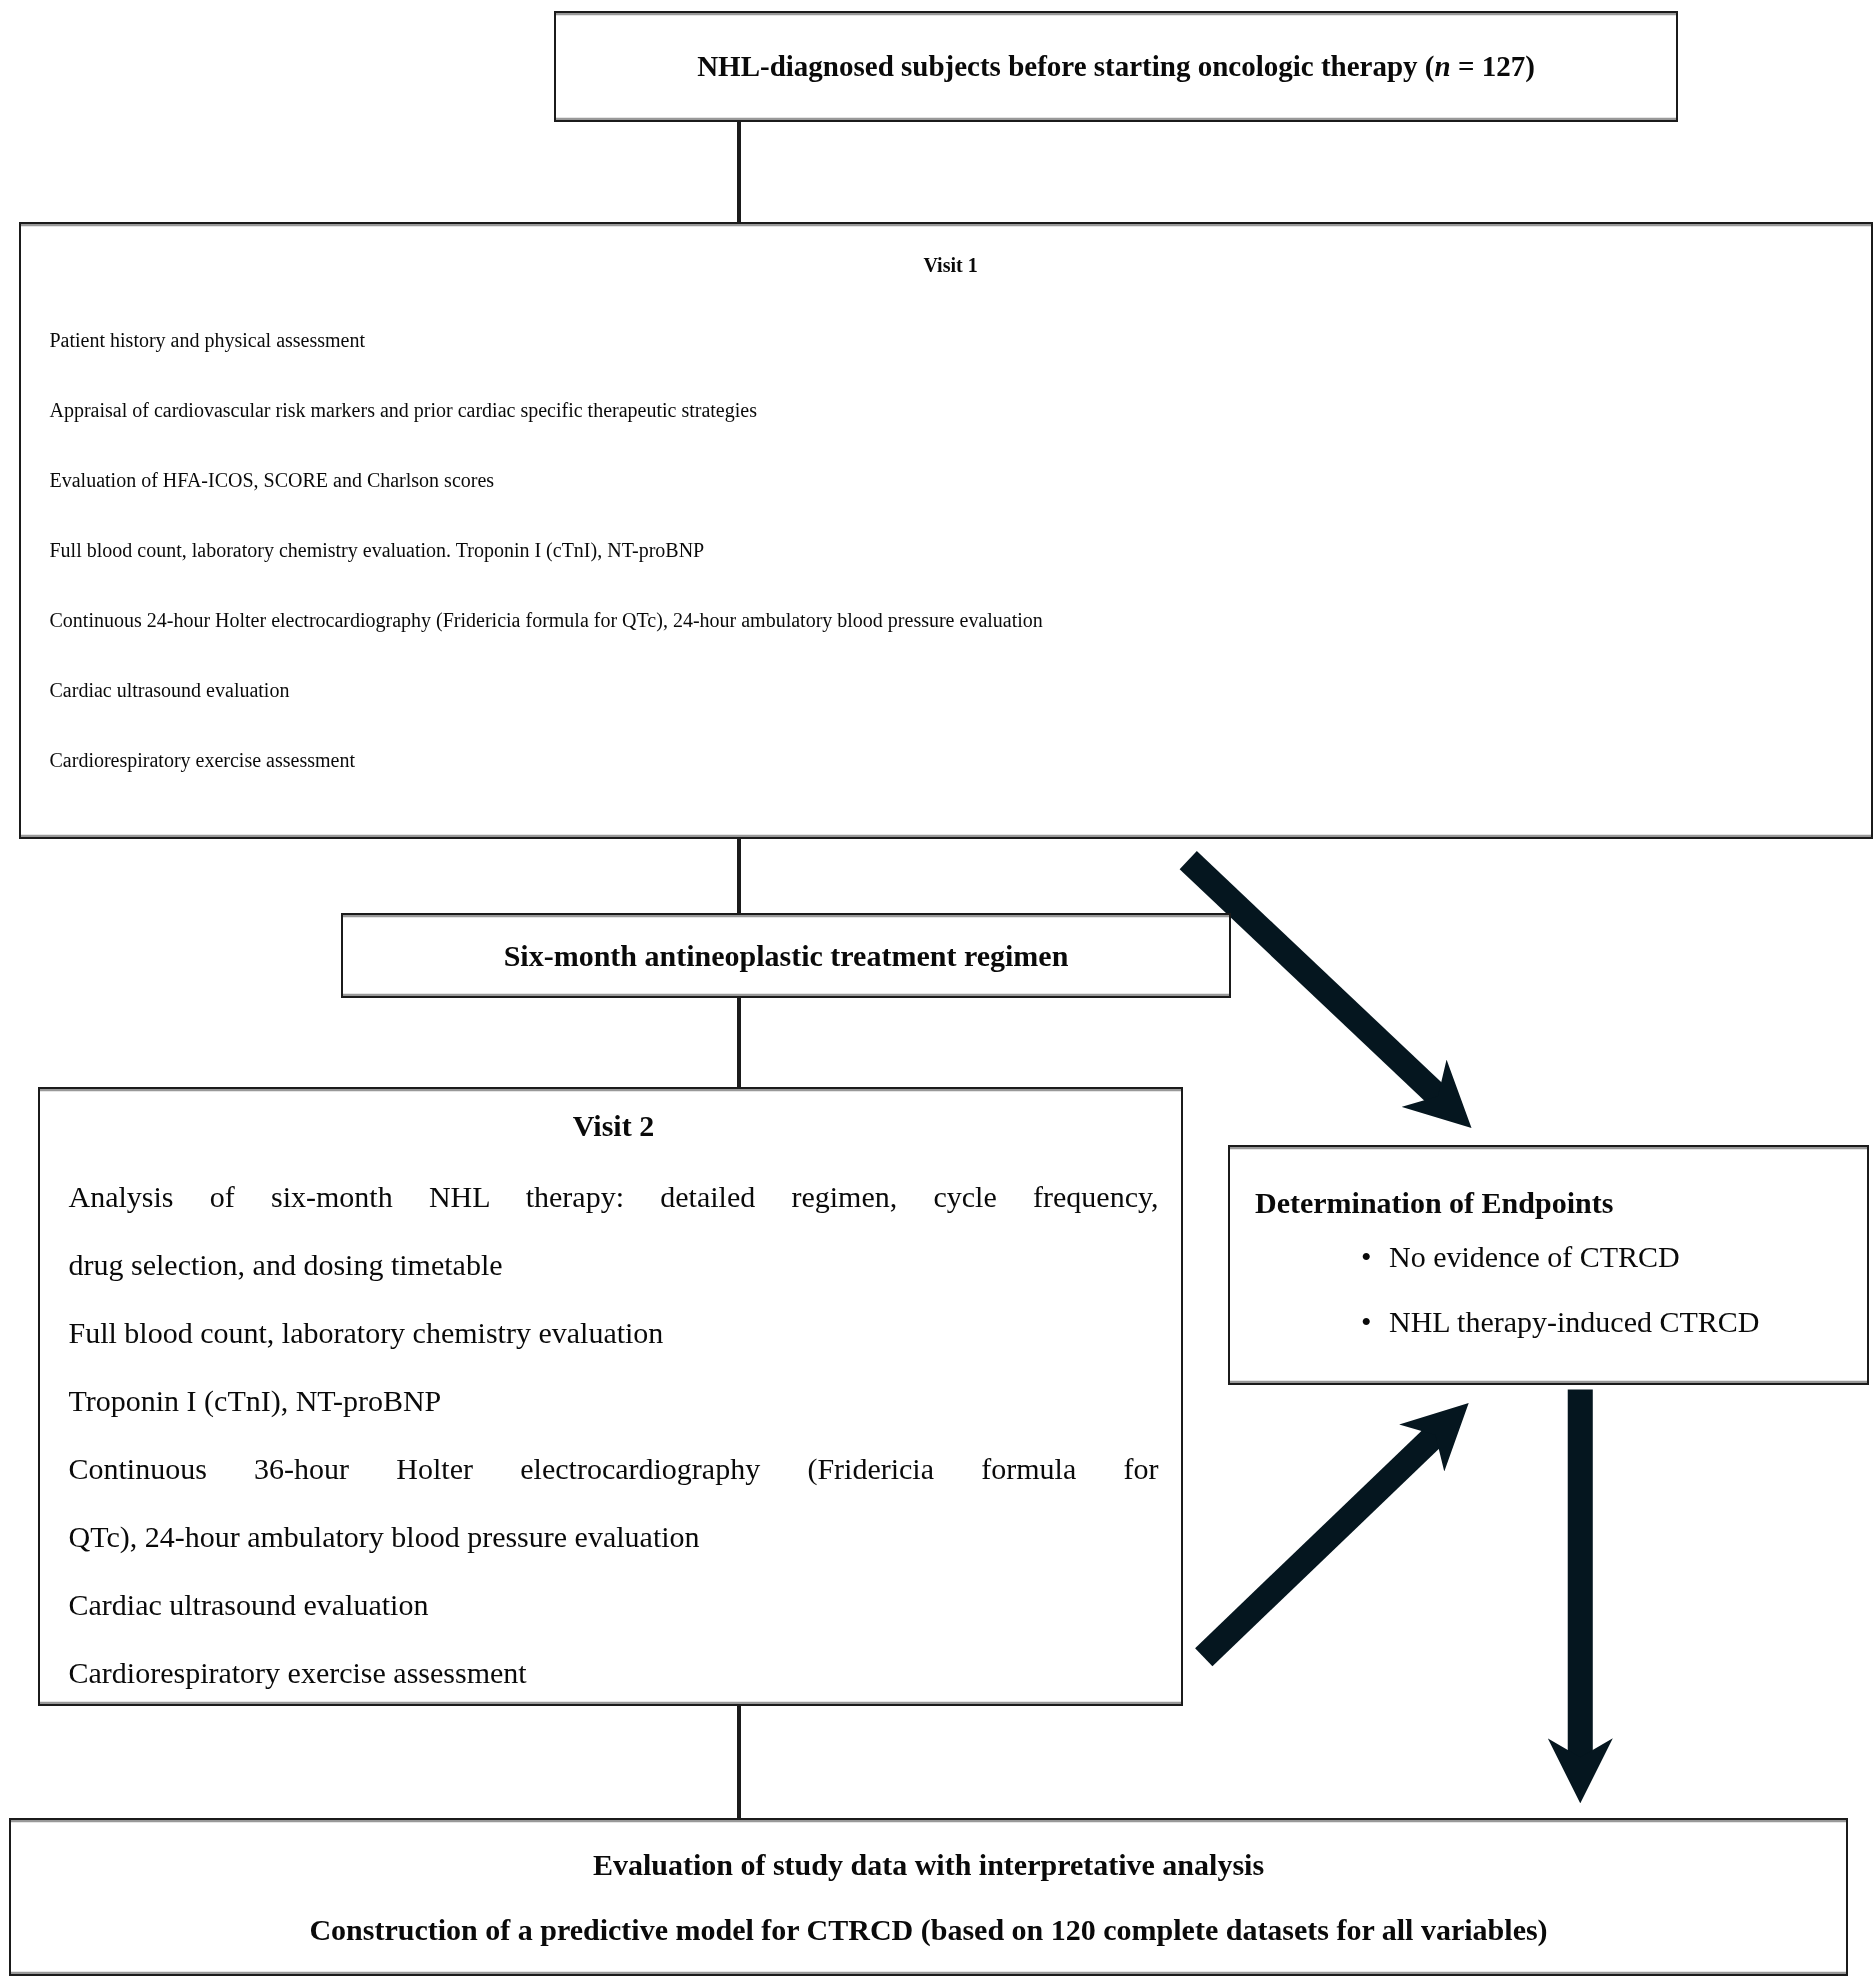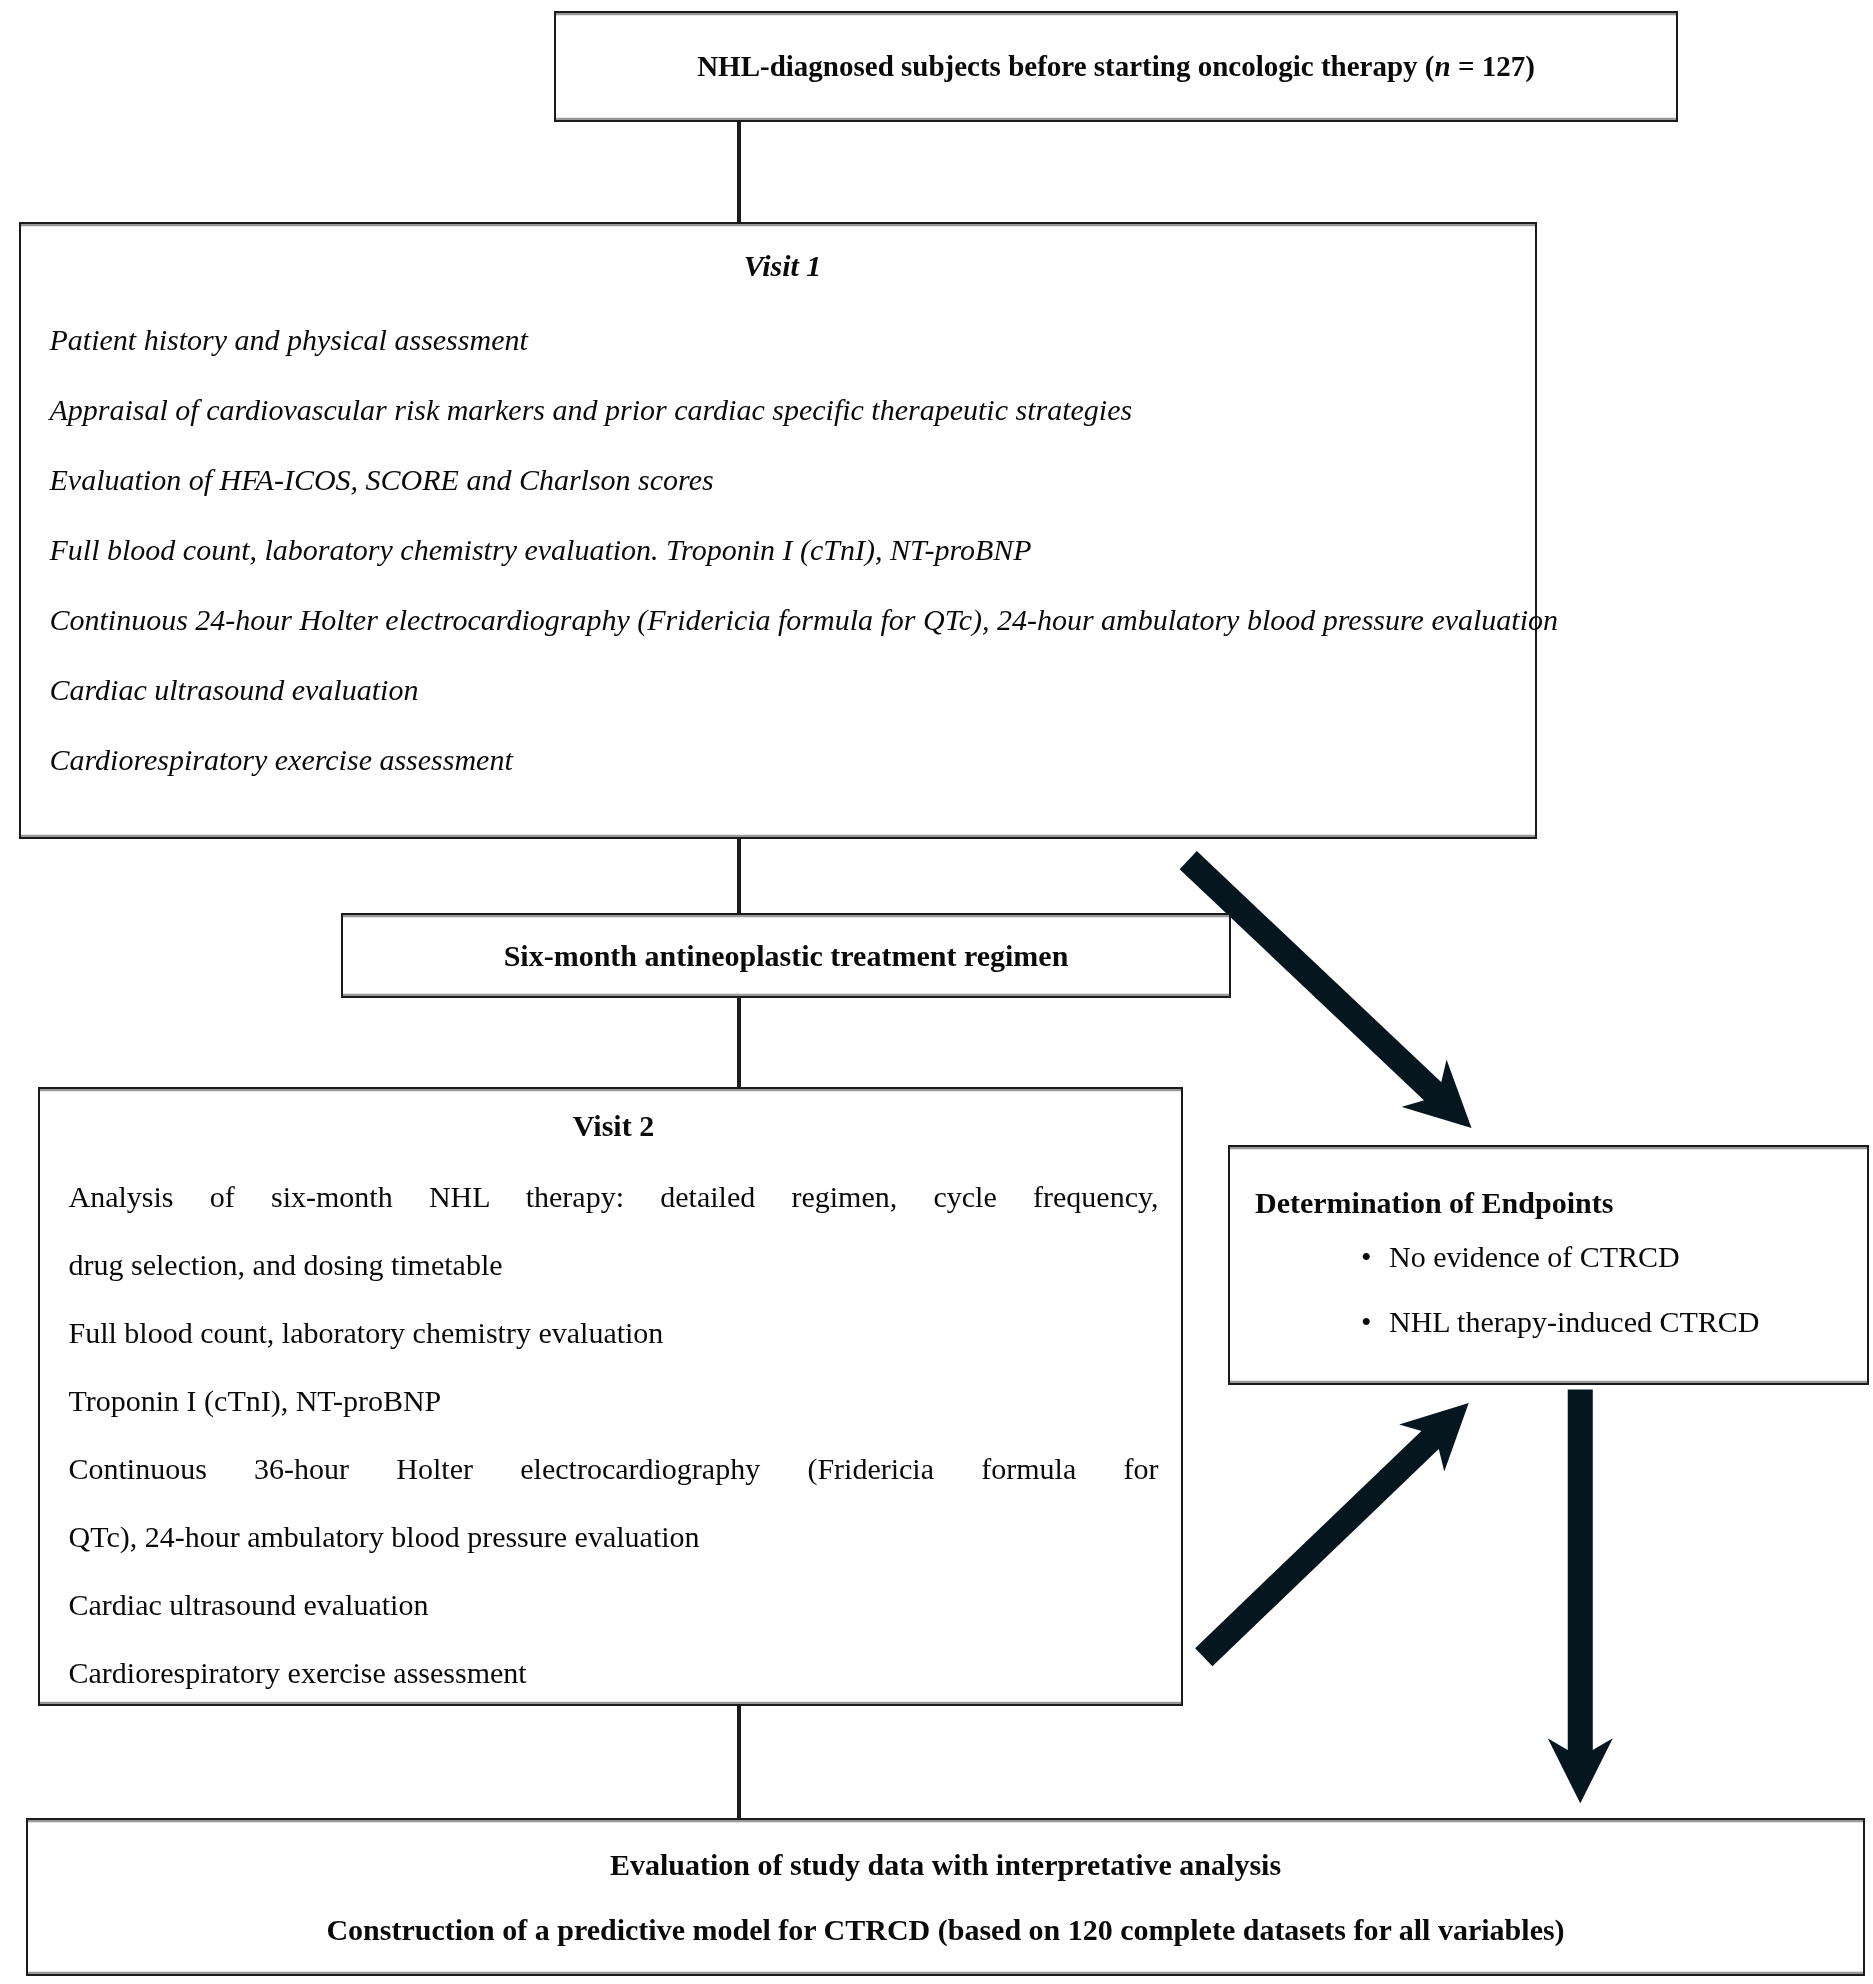--- a/index.html
+++ b/index.html
@@ -21,37 +21,37 @@
     position:absolute;background:var(--background);
     border:2.6px solid var(--border);
     box-shadow:inset 0 2.2px 0 rgba(70,70,70,.55), inset 0 -2.2px 0 rgba(70,70,70,.55);
   }
   .center-flex{display:flex;align-items:center;justify-content:center;text-align:left;}
   .italic{font-style:italic;}
   .connector{position:absolute;width:3.5px;background:var(--border);}
   
   .top-box{left:554px;top:10.8px;width:1124px;height:111px;font-size:29px;font-weight:bold;}
   
-  .visit1-box{left:19px;top:222px;width:1518px;height:617px;padding:18px 19.4px 0 28.5px;font-size:30px;font-style:italic;}
+  .visit1-box{left:19px;top:222px;width:1854px;height:617px;padding:18px 19.4px 0 28.5px;font-size:20px;}
   .v1-title{text-align:center;font-weight:bold;height:47px;line-height:47px;margin-bottom:15.5px;}
   .v1-line{height:70px;line-height:70px;white-space:nowrap;}
   
   .six-box{left:293px;top:913px;width:890px;height:85px;font-size:30px;font-weight:bold;margin-left:48px;}
   
   .visit2-box{left:38px;top:1087px;width:1145px;height:619px;padding:13px 22.5px 0 28.5px;font-size:30px;}
   .v2-title{text-align:center;font-weight:bold;height:48px;line-height:48px;margin-bottom:13px;}
   .v2-line{height:68px;line-height:68px;white-space:nowrap;}
   .v2-line.stretch{white-space:normal;text-align:justify;text-align-last:justify;}
   
   .end-box{left:1228px;top:1145px;width:641px;height:240px;padding:34px 5px 0 25px;font-size:30px;}
   .end-title{font-weight:bold;height:43px;line-height:43px;}
   .end-bullet{height:65px;line-height:65px;padding-left:106px;white-space:nowrap;}
   .bullet-dot{display:inline-block;width:28px;}
   
-  .final-box{left:26px;top:1818px;width:1839px;height:158px;flex-direction:column;font-size:30px;font-weight:bold;gap:30px;}
+  .final-box{left:9px;top:1818px;width:1839px;height:158px;flex-direction:column;font-size:30px;font-weight:bold;gap:30px;}
   .final-line{line-height:35px;}
   svg.arrows{position:absolute;inset:0;pointer-events:none;}
   svg.arrows .shaft{stroke:var(--arrow);}
   svg.arrows .head{fill:var(--arrow);}
 </style>
 </head>
 <body>
 
 <div class="canvas">
 

